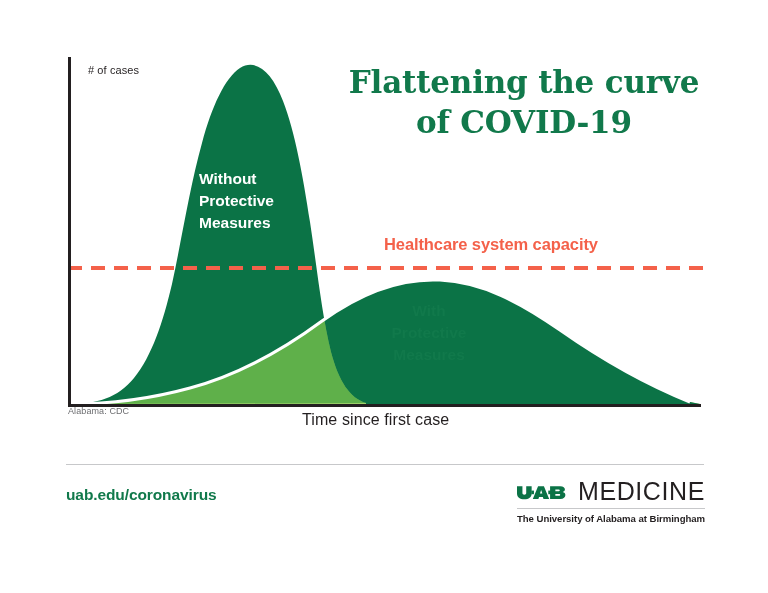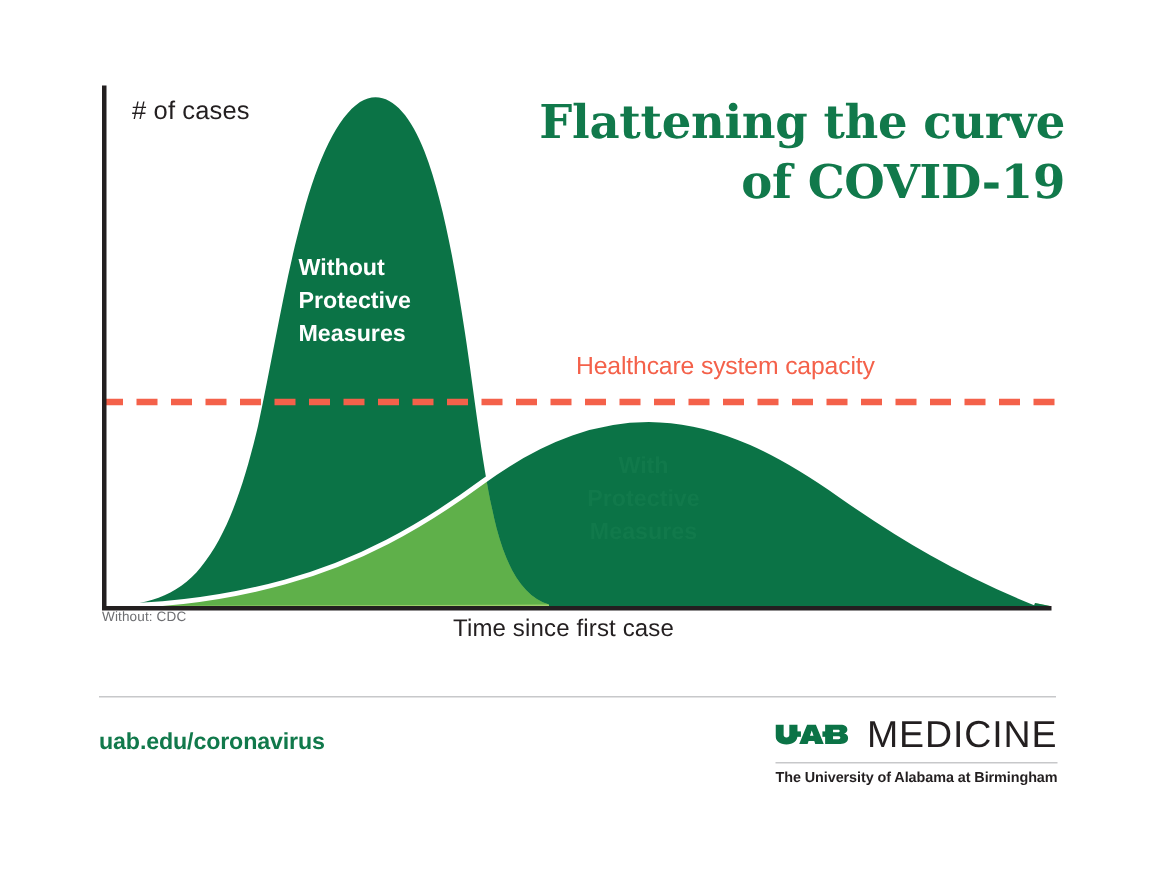--- a/index.html
+++ b/index.html
@@ -40,21 +40,21 @@
   
   .chart-label {
     position: absolute;
     margin: 0;
     white-space: pre;
   }
 
   #y-axis-label {
     left: 88px;
     top: 64px;
-    font-size: 17px;
+    font-size: 11px;
     color: #231f20;
     letter-spacing: 0.1px;
   }
 
   #x-axis-label {
     left: 302px;
     top: 411px;
     font-size: 16px;
     color: #231f20;
     letter-spacing: 0.1px;
@@ -72,29 +72,29 @@
     position: absolute;
     left: 338px;
     top: 63px;
     width: 372px;
     margin: 0;
     font-family: "DejaVu Serif", "Liberation Serif", serif;
     font-weight: bold;
     font-size: 31px;
     line-height: 1.28;
     color: #11794b;
-    text-align: right;
+    text-align: center;
     letter-spacing: -0.2px;
   }
 
   #capacity-label {
     left: 384px;
     top: 235px;
     font-size: 16.5px;
-    font-weight: normal;
+    font-weight: bold;
     color: #f4614a;
     letter-spacing: -0.1px;
   }
 
   #without-label {
     left: 199px;
     top: 168px;
     width: 110px;
     font-size: 15.5px;
     font-weight: bold;
@@ -137,20 +137,21 @@
   }
 
   #uab-logo {
     position: absolute;
     left: 517px;
     top: 478px;
     width: 188px;
   }
   #logo-top {
     display: flex;
+    align-items: center;
     height: 26px;
   }
   #uab-mark {
     display: block;
     margin-right: 5px;
   }
   #medicine-word {
     font-size: 25px;
     color: #231f20;
     letter-spacing: 0.6px;
@@ -247,21 +248,21 @@
       <line x1="68" y1="268" x2="706" y2="268" stroke="#f4614a" stroke-width="4.2" stroke-dasharray="14 9" stroke-linecap="butt"></line>
 
       <line x1="69.5" y1="57" x2="69.5" y2="405" stroke="#231f20" stroke-width="3"></line>
       <line x1="68" y1="405.5" x2="701" y2="405.5" stroke="#231f20" stroke-width="3"></line>
     </svg>
 
     <p class="chart-label" id="y-axis-label"># of cases</p>
 
     <p class="chart-label" id="x-axis-label">Time since first case</p>
 
-    <p class="chart-label" id="source-note">Without: CDC</p>
+    <p class="chart-label" id="source-note">Alabama: CDC</p>
 
     <h1 id="chart-title">Flattening the curve<br>of COVID-19</h1>
 
     <p class="chart-label" id="capacity-label">Healthcare system capacity</p>
 
     <p class="chart-label" id="without-label">Without Protective Measures</p>
 
     <p class="chart-label" id="with-label">With Protective Measures</p>
   </div>
 

